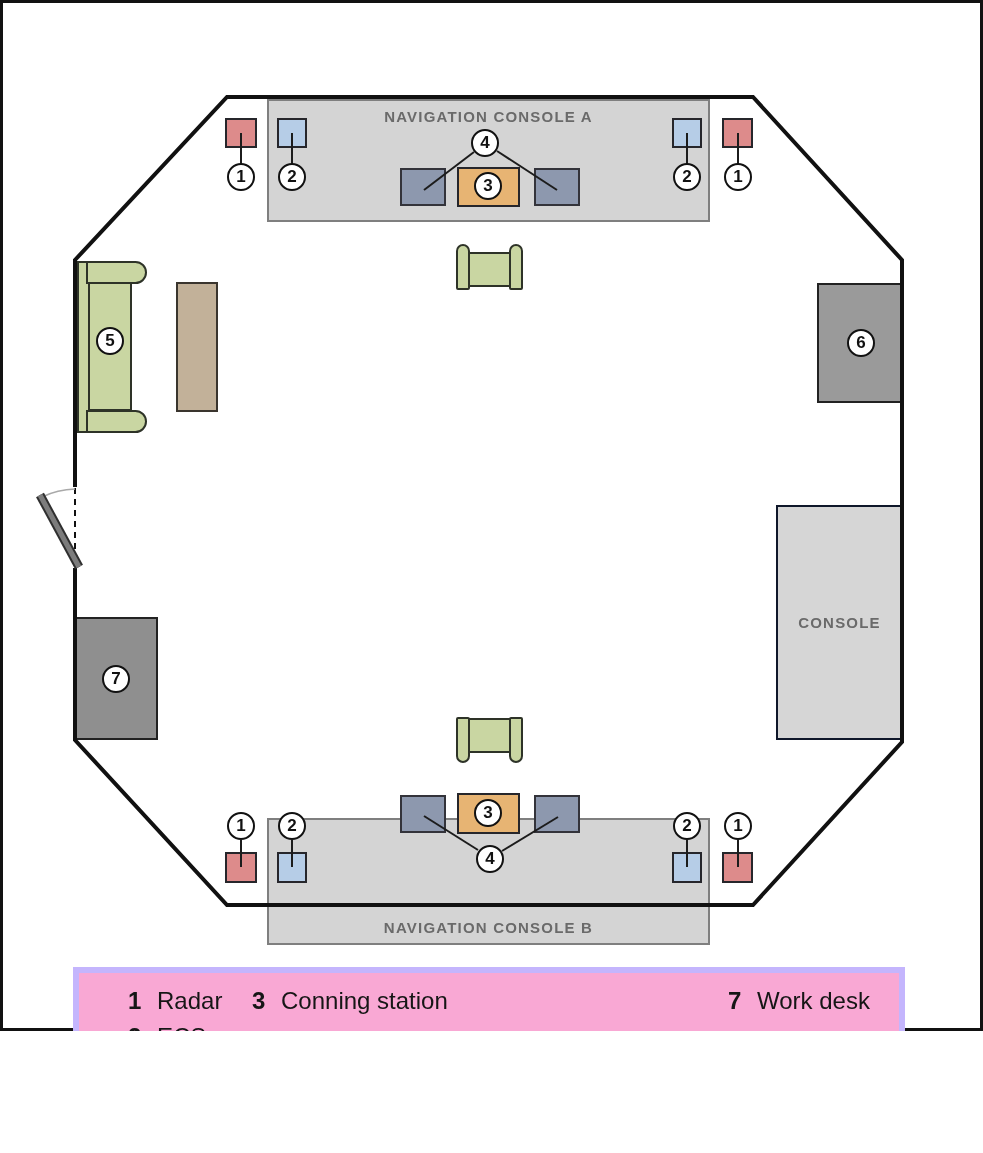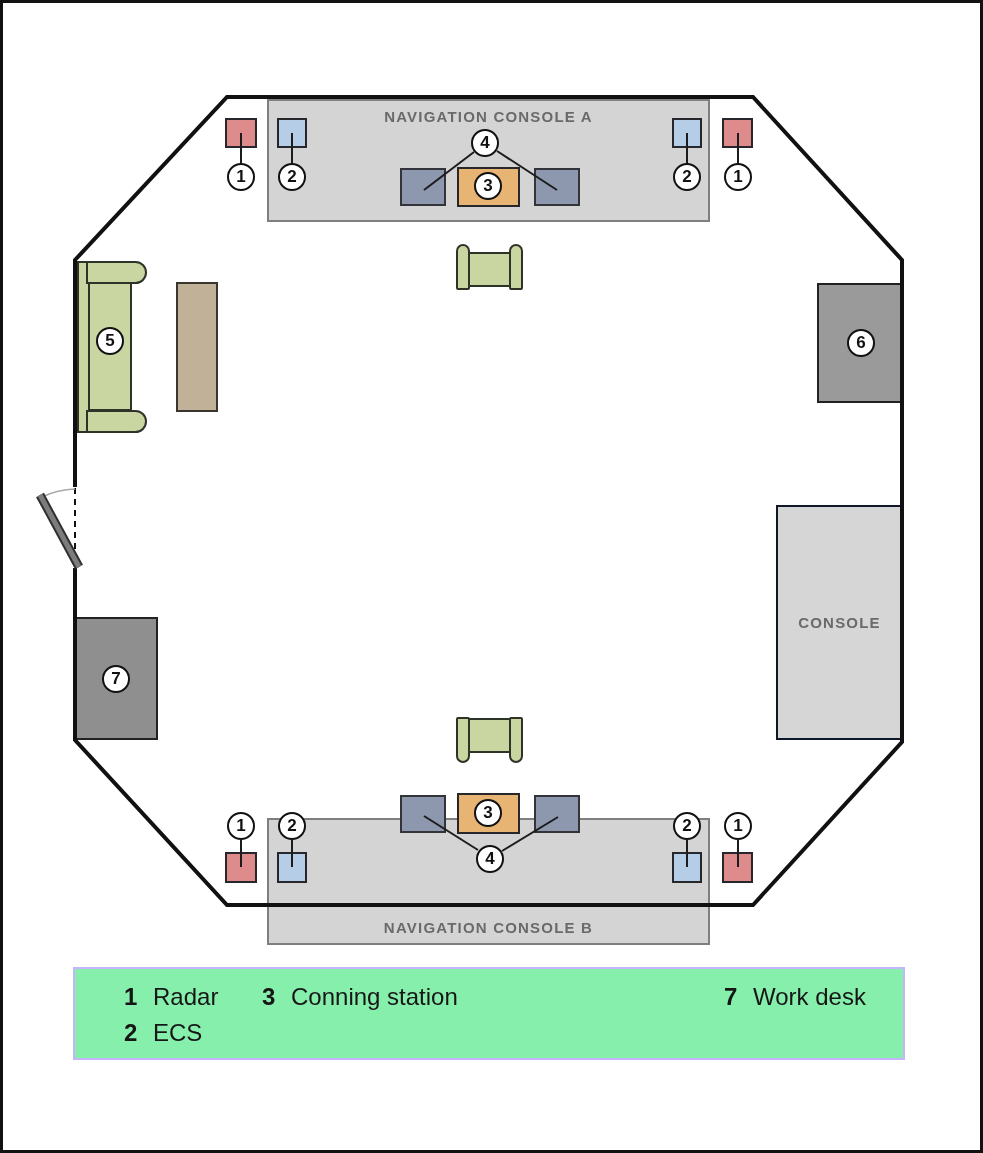--- a/index.html
+++ b/index.html
@@ -1,17 +1,17 @@
 <!DOCTYPE html>
 <html style="--radar-red: #dd8b8b; --ecs-blue: #b6cde7; --propulsion-slate: #8d98ae; --conning-orange: #e7b473; --seating-green: #c9d6a2; --table-tan: #c2b199; --work-desk-gray: #8f8f8f; --chart-table-gray: #9a9a9a; --console-gray: #d4d4d4; --wall-black: #111111; --label-gray: #6a6a6a;"><head>
 <meta charset="utf-8">
 <style>
   html,body { margin:0; padding:0; background:#fff; }
   .page {
-    position:relative; width:983px; height:1153px; background:#ffffff;
+    position:relative; width:983px; height:1031px; background:#ffffff;
     box-shadow: inset 0 0 0 3px #111;
     font-family:"Liberation Sans", sans-serif; overflow:hidden;
   }
   .abs { position:absolute; box-sizing:border-box; }
   .f { position:absolute; box-sizing:border-box; border:2px solid #26262b; }
   .sq-red     { background:var(--radar-red,#dd8b8b); }
   .sq-blue    { background:var(--ecs-blue,#b6cde7); }
   .sq-prop    { background:var(--propulsion-slate,#8d98ae); border-color:#33333a; }
   .sq-conning { background:var(--conning-orange,#e7b473); }
   .console    { background:var(--console-gray,#d4d4d4); border:2px solid #7f7f7f; }
@@ -33,21 +33,21 @@
     background:#fff; border:2px solid #111; box-sizing:border-box;
     display:flex; align-items:center; justify-content:center;
     font-weight:bold; font-size:17px; color:#111; z-index:6;
   }
   .rt6 { border-radius:7px 7px 2px 2px; }
   .rb6 { border-radius:2px 2px 7px 7px; }
   .rr12 { border-radius:0 12px 12px 0; }
   svg.overlay { position:absolute; left:0; top:0; z-index:5; pointer-events:none; }
   .legend {
     position:absolute; left:73px; top:967px; width:832px; height:93px;
-    border:2px solid #c4b5fd; background:#86efac; box-sizing:border-box; z-index:7;
+    border:6px solid #c4b5fd; background:#f9a8d4; box-sizing:border-box; z-index:7;
   }
   .lcol { position:absolute; top:10px; }
   .lrow { line-height:36px; font-size:24px; color:#161616; white-space:nowrap; }
   .lnum { font-weight:bold; display:inline-block; min-width:29px; }
 </style>
 </head>
 <body>
 
 <div class="page">
 
@@ -141,21 +141,21 @@
 
   <div class="badge" style="left:96px;top:327px;">5</div>
   <div class="badge" style="left:847px;top:329px;">6</div>
   <div class="badge" style="left:102px;top:665px;">7</div>
 
   <div class="legend">
     <div class="lcol" style="left:49px">
       <div class="lrow"><span class="lnum">1</span><span>Radar</span></div>
       <div class="lrow"><span class="lnum">2</span><span>ECS</span></div>
     </div>
-    <div class="lcol" style="left:187px">
+    <div class="lcol" style="left:173px">
       <div class="lrow"><span class="lnum">3</span><span>Conning station</span></div>
     </div>
     <div class="lcol" style="left:649px">
       <div class="lrow"><span class="lnum">7</span><span>Work desk</span></div>
     </div>
   </div>
 
 </div>
 
 </body></html>

